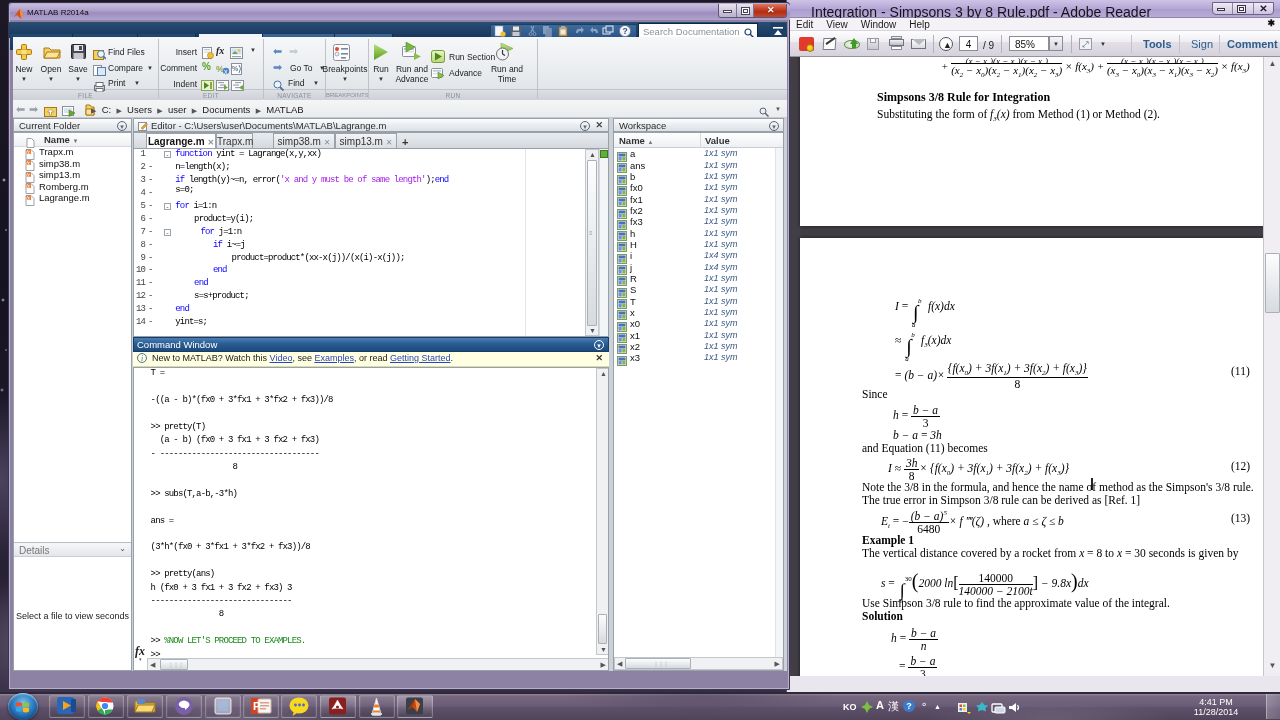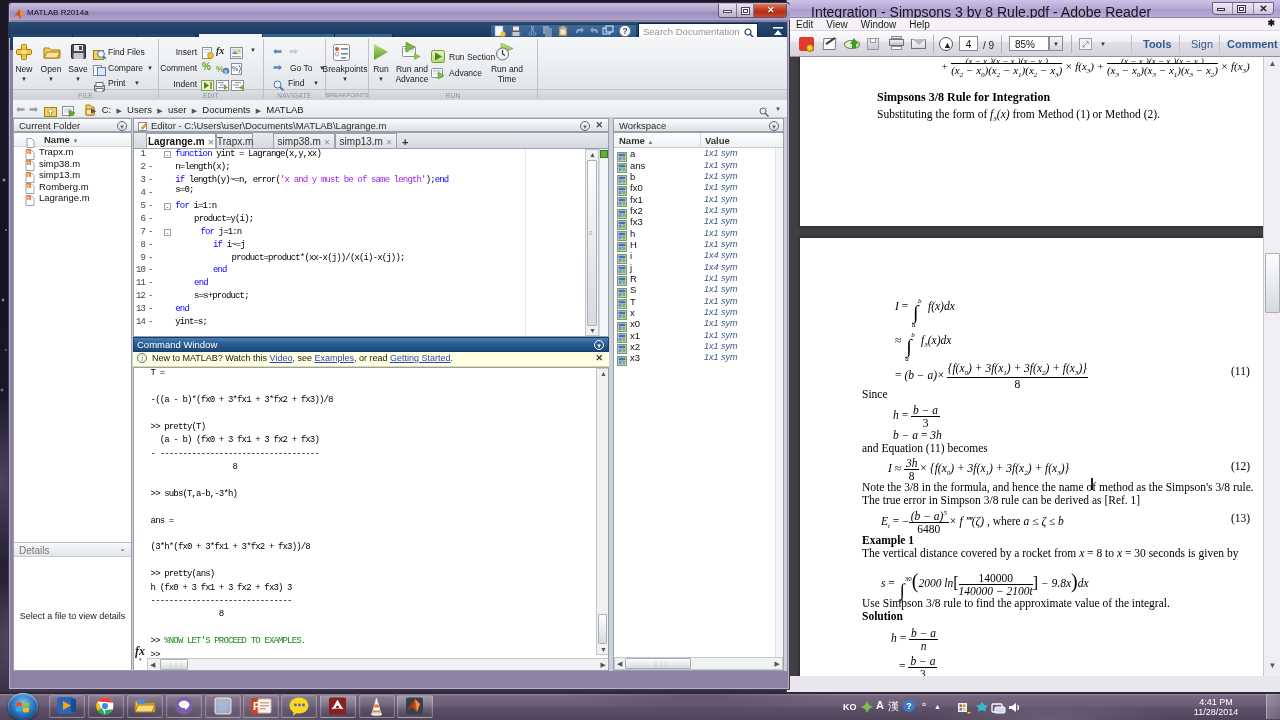--- a/index.html
+++ b/index.html
@@ -533,21 +533,21 @@
               <path d="M1 10.5 L1 .5 L6 .5 L9 3.5 L9 10.5 Z" fill="#fff" stroke="#9aa2ac"></path>
               <path d="M1 .5 L6 .5 L6 5 L1 5 Z" fill="#e8732a" opacity=".9"></path>
               <text x="1.2" y="4.6" font-size="4.5" fill="#fff" font-style="italic">fx</text>
             </svg></div>
           <div style="position:absolute;left:25px;top:59.1px;font-size:9.5px;color:#111">Lagrange.m</div>
         </div>
     <div style="position:absolute;left:0;top:409px;width:117px;height:15px;background:linear-gradient(180deg,#f6f7f9,#e3e6ea);border-top:1px solid #b8bec6;border-bottom:1px solid #c8cdd3">
       <span style="position:absolute;left:5px;top:2px;font-size:10px;color:#777">Details</span>
       <span style="position:absolute;right:5px;top:1px;font-size:8px;color:#555">⌄</span>
     </div>
-    <div style="position:absolute;left:0;top:478px;width:117px;text-align:center;font-size:9px;color:#222">Select a file to view details</div>
+    <div style="position:absolute;left:0;top:478px;width:117px;text-align:center;font-size:9px;color:#222">Select a file to view seconds</div>
   </div>
 
   <div class="phead" style="left:120px;top:0;width:476px">
     <span style="position:absolute;left:4px;top:2px;width:10px;height:10px"><svg width="10" height="10">
             <rect x="0.5" y="1.5" width="8" height="8" fill="#fdfdfe" stroke="#8a8f98"></rect>
             <path d="M3 7 L8 2 L9.5 3.5 L4.5 8.5 Z" fill="#e8a23a" stroke="#a8731a" stroke-width=".5"></path>
           </svg></span>
     <span style="position:absolute;left:17px;top:1px">Editor - C:\Users\user\Documents\MATLAB\Lagrange.m</span>
     <span class="gear" style="right:18px">▾</span>
     <span style="position:absolute;right:5px;top:1px;font-size:9px;color:#444;font-weight:bold">✕</span>

